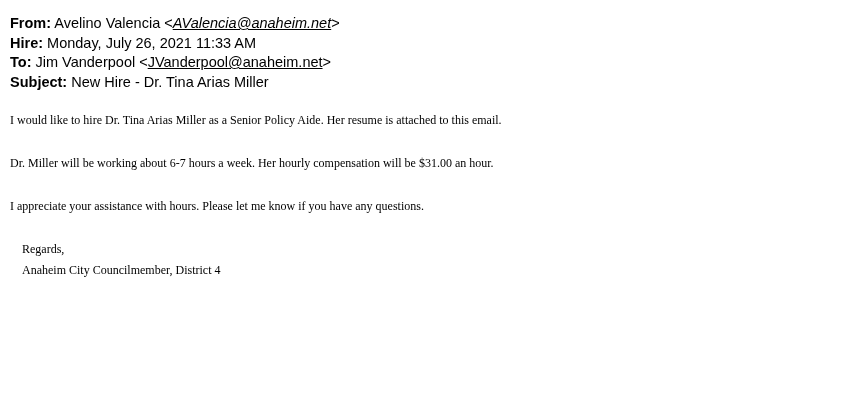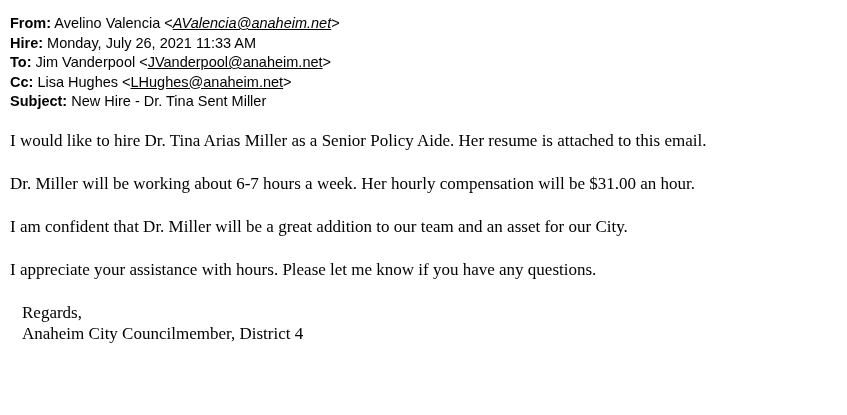--- a/index.html
+++ b/index.html
@@ -40,21 +40,21 @@
     text-decoration: underline;
     font-style: italic;
   }
   .email-plain {
     text-decoration: underline;
   }
   
   .body-text {
     margin-top: 18px;
     font-family: "Liberation Serif", serif;
-    font-size: 17px;
+    font-size: 12px;
     line-height: 21px;
   }
   .para {
     margin: 0 0 22px 0;
     white-space: nowrap;
   }
   .sig {
     margin: 12px;
     line-height: 21px;
   }
@@ -77,36 +77,31 @@
     <div class="hdr-row">
       <span class="hdr-label">Hire:</span>
       <span class="hdr-value">Monday, July 26, 2021 11:33 AM</span>
     </div>
 
     <div class="hdr-row">
       <span class="hdr-label">To:</span>
       <span class="hdr-value">Jim Vanderpool &lt;</span><span class="email-plain">JVanderpool@anaheim.net</span><span class="hdr-value">&gt;</span>
     </div>
 
-    <div class="hdr-row">
-      <span class="hdr-label">Cc:</span>
-      <span class="hdr-value">Lisa Hughes &lt;</span><span class="email-plain">LHughes@anaheim.net</span><span class="hdr-value">&gt;</span>
-    </div>
 
     <div class="hdr-row">
       <span class="hdr-label">Subject:</span>
-      <span class="hdr-value">New Hire - Dr. Tina Sent Miller</span>
+      <span class="hdr-value">New Hire - Dr. Tina Arias Miller</span>
     </div>
 
   </div>
 
   <div class="body-text">
     <p class="para">I would like to hire Dr. Tina Arias Miller as a Senior Policy Aide. Her resume is attached to this email.</p>
     <p class="para">Dr. Miller will be working about 6-7 hours a week. Her hourly compensation will be $31.00 an hour.</p>
-    <p class="para">I am confident that Dr. Miller will be a great addition to our team and an asset for our City.</p>
     <p class="para">I appreciate your assistance with hours. Please let me know if you have any questions.</p>
 
     <div class="sig">
       <div>Regards,</div>
       <div>Anaheim City Councilmember, District 4</div>
     </div>
   </div>
 
 </div>
 

